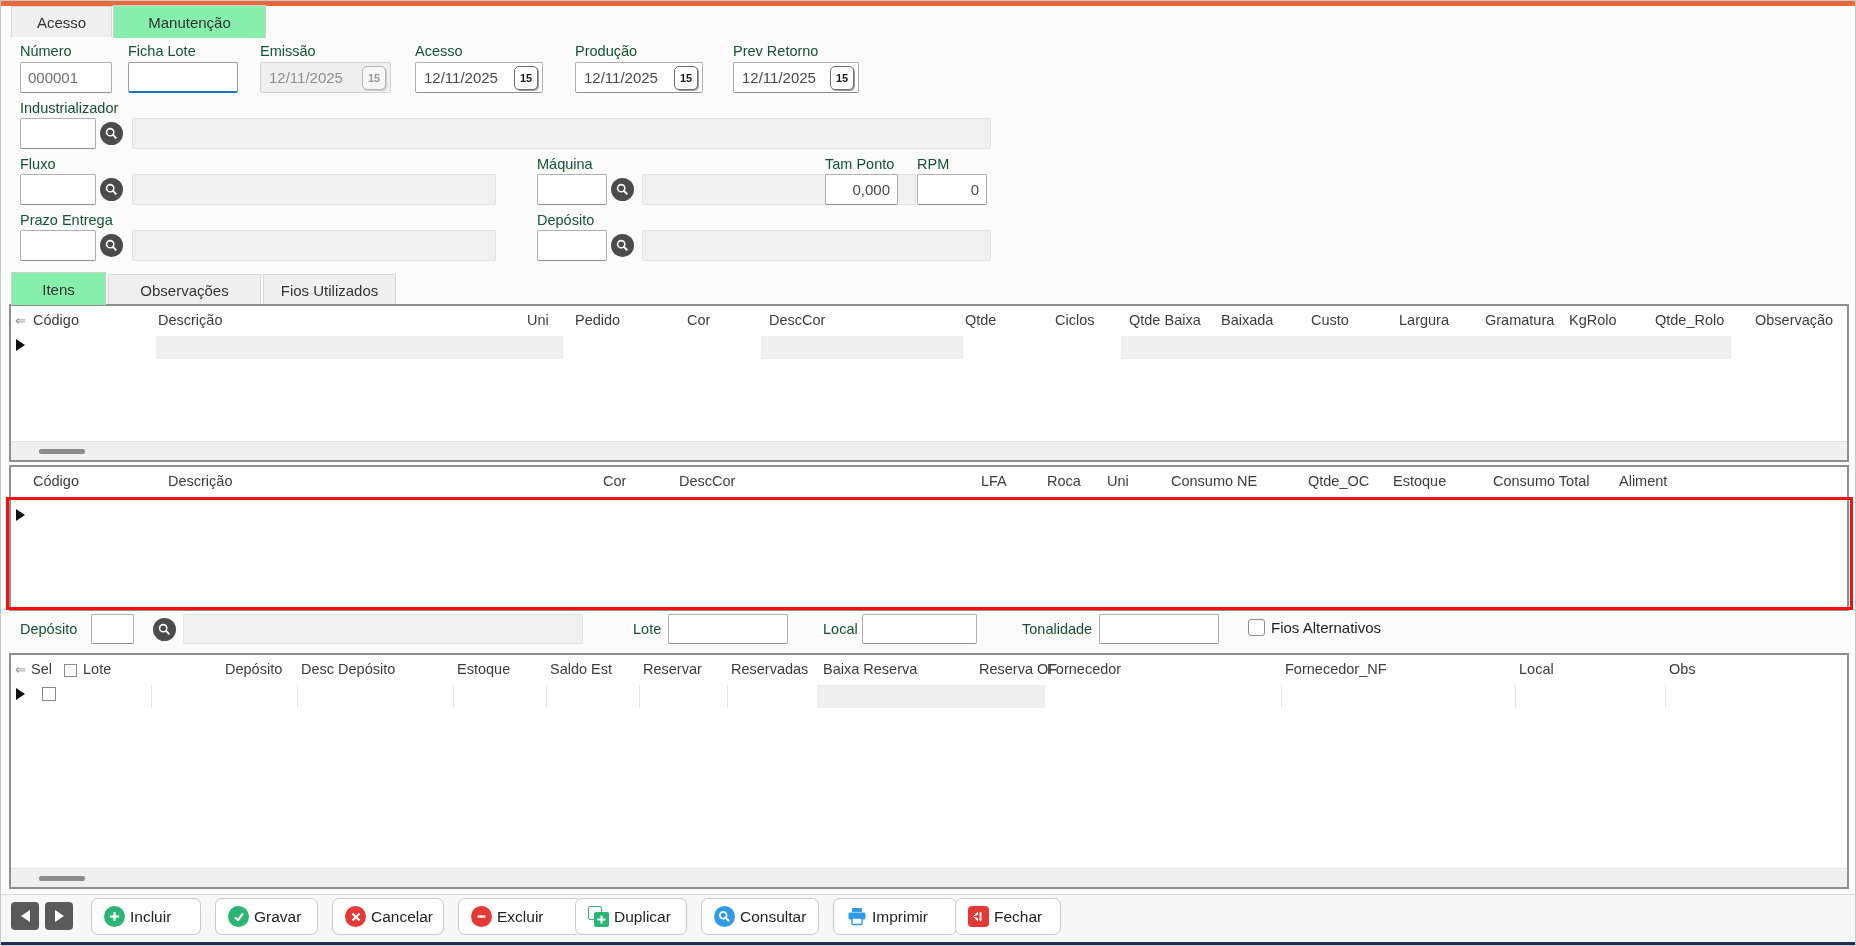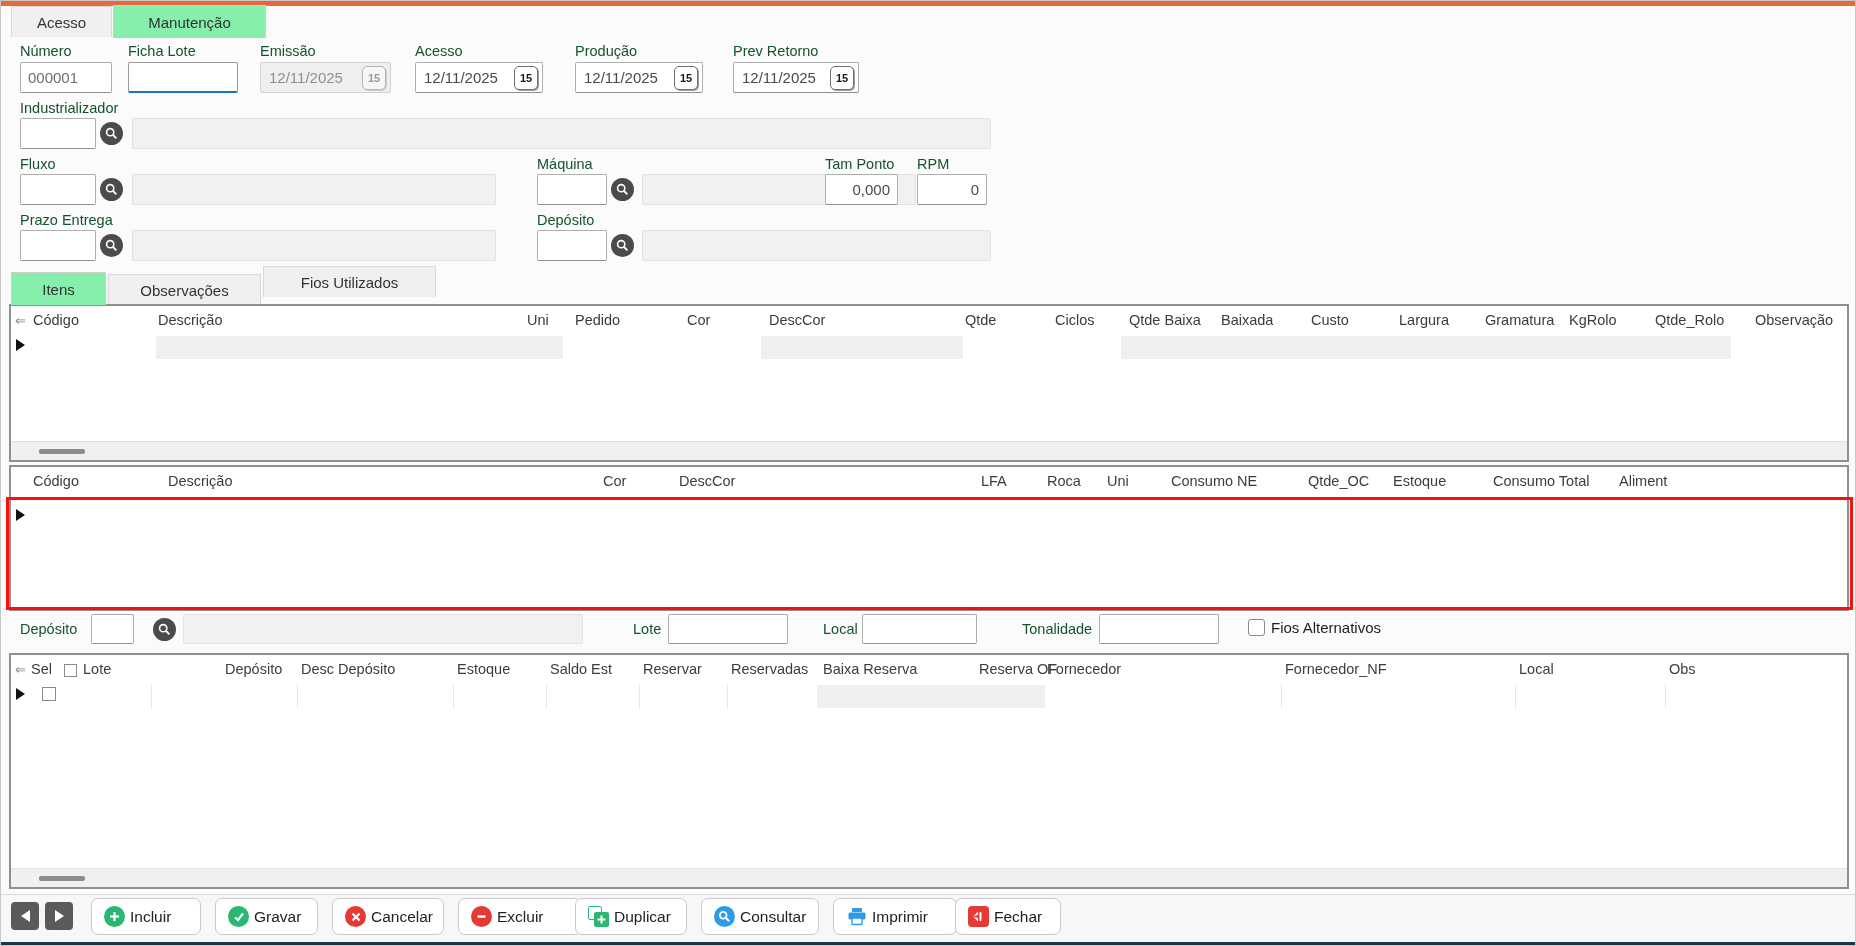--- a/index.html
+++ b/index.html
@@ -176,21 +176,21 @@
     </svg>
 </div>
 <div class="abs ro-field" style="left:641px; top:229px; width:349px;"></div>
 
 <div class="abs tab selected" style="left:10px; top:271px; width:95px; height:33px;">
     <span>Itens</span>
   </div>
 <div class="abs tab" style="left:107px; top:273px; width:153px;">
     <span>Observações</span>
   </div>
-<div class="abs tab" style="left:262px; top:265px; width:173px;">
+<div class="abs tab" style="left:262px; top:273px; width:133px;">
     <span>Fios Utilizados</span>
   </div>
 
 <div class="abs grid" style="left:8px; top:303px; width:1840px; height:158px;">
   <span class="abs corner-glyph" style="left:4px; top:7px;">⇐</span>
   <span class="colhead" style="left:22px;">Código</span>
   <span class="colhead" style="left:147px;">Descrição</span>
   <span class="colhead" style="left:516px;">Uni</span>
   <span class="colhead" style="left:564px;">Pedido</span>
   <span class="colhead" style="left:676px;">Cor</span>

